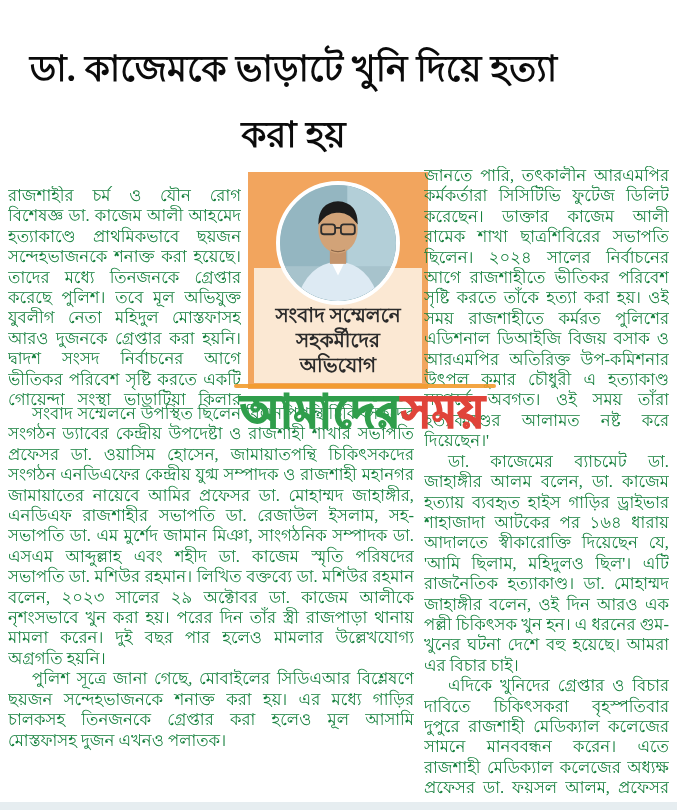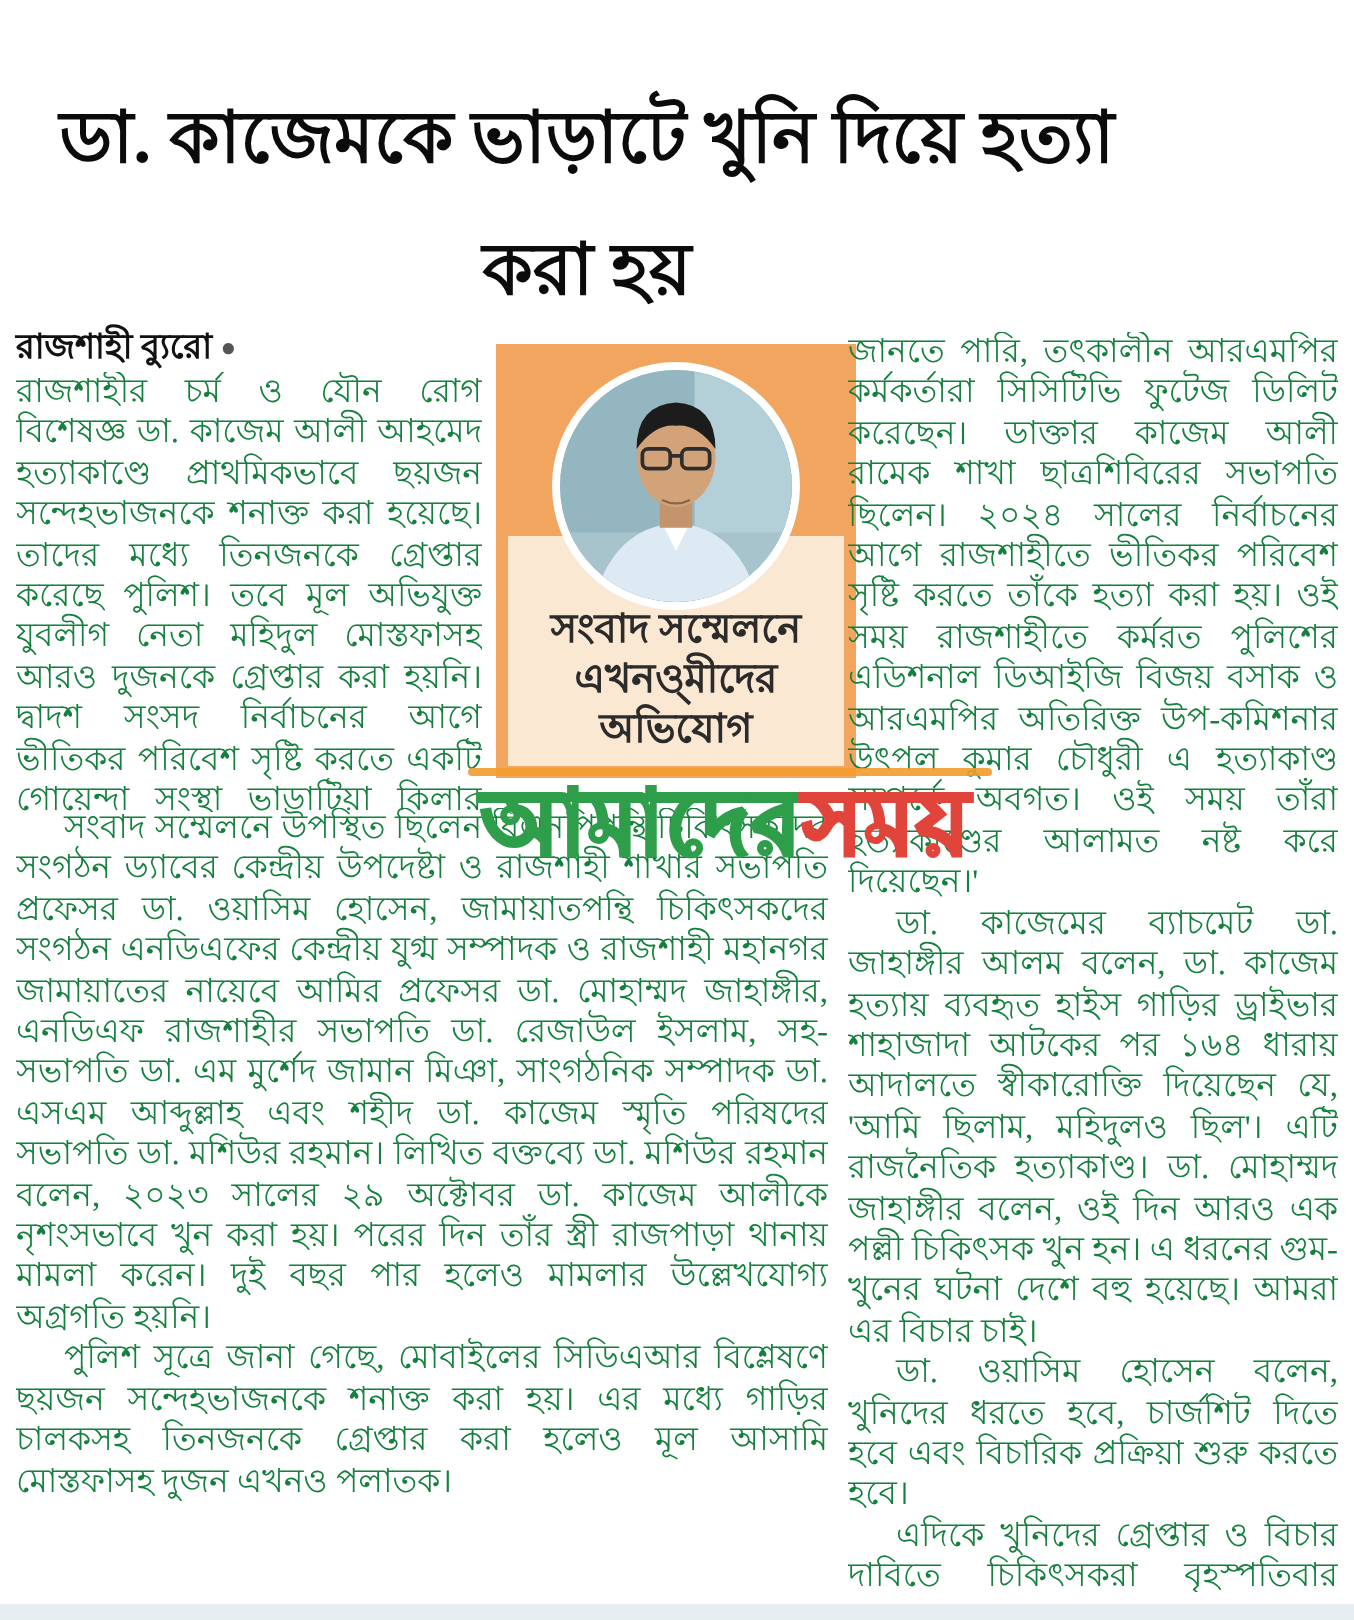--- a/index.html
+++ b/index.html
@@ -77,24 +77,20 @@
     background:var(--bottom-strip,#E6EDF0);
   }
 </style>
 </head>
 <body>
 
 <div class="page">
 
   <h1 class="headline">ডা. কাজেমকে ভাড়াটে খুনি দিয়ে হত্যা করা হয়</h1>
 
-  <div class="byline">
-    <span>রাজশাহী ব্যুরো</span>
-    <span class="dot">●</span>
-  </div>
 
   <div class="bodycol col-left">
     <p>রাজশাহীর চর্ম ও যৌন রোগ বিশেষজ্ঞ ডা. কাজেম আলী আহমেদ হত্যাকাণ্ডে প্রাথমিকভাবে ছয়জন সন্দেহভাজনকে শনাক্ত করা হয়েছে। তাদের মধ্যে তিনজনকে গ্রেপ্তার করেছে পুলিশ। তবে মূল অভিযুক্ত যুবলীগ নেতা মহিদুল মোস্তফাসহ আরও দুজনকে গ্রেপ্তার করা হয়নি। দ্বাদশ সংসদ নির্বাচনের আগে ভীতিকর পরিবেশ সৃষ্টি করতে একটি গোয়েন্দা সংস্থা ভাড়াটিয়া কিলার দিয়ে তাঁকে হত্যা করে বলেও অভিযোগ তুলেছেন নিহত ডা. কাজেমের সহকর্মীরা। গতকাল বৃহস্পতিবার বেলা</p>
   </div>
 
   <div class="photo-box">
     <div class="inner"></div>
     <div class="portrait">
       <svg viewBox="0 0 100 100">
         <defs>
@@ -111,27 +107,26 @@
           <rect x="43" y="52" width="14" height="16" fill="#c4946c"></rect>
           <ellipse cx="50" cy="38" rx="17" ry="21" fill="#d2a378"></ellipse>
           <path d="M33 34 Q33 15 50 14 Q67 15 67 34 Q59 23 50 24 Q41 23 33 34 Z" fill="#1c1c1c"></path>
           <rect x="35.5" y="34" width="12" height="8.5" rx="2.5" fill="none" stroke="#2e2e2e" stroke-width="1.6"></rect>
           <rect x="52.5" y="34" width="12" height="8.5" rx="2.5" fill="none" stroke="#2e2e2e" stroke-width="1.6"></rect>
           <line x1="47.5" y1="37" x2="52.5" y2="37" stroke="#2e2e2e" stroke-width="1.6"></line>
           <path d="M44 56 Q50 59 56 56" stroke="#8a6547" stroke-width="1" fill="none"></path>
         </g>
       </svg>
     </div>
-    <div class="photo-caption">সংবাদ সম্মেলনে এখনও্মীদের অভিযোগ</div>
+    <div class="photo-caption">সংবাদ সম্মেলনে সহকর্মীদের অভিযোগ</div>
   </div>
 
   <div class="bodycol col-right">
     <p>জানতে পারি, তৎকালীন আরএমপির কর্মকর্তারা সিসিটিভি ফুটেজ ডিলিট করেছেন। ডাক্তার কাজেম আলী রামেক শাখা ছাত্রশিবিরের সভাপতি ছিলেন। ২০২৪ সালের নির্বাচনের আগে রাজশাহীতে ভীতিকর পরিবেশ সৃষ্টি করতে তাঁকে হত্যা করা হয়। ওই সময় রাজশাহীতে কর্মরত পুলিশের এডিশনাল ডিআইজি বিজয় বসাক ও আরএমপির অতিরিক্ত উপ-কমিশনার উৎপল কুমার চৌধুরী এ হত্যাকাণ্ড সম্পর্কে অবগত। ওই সময় তাঁরা হত্যাকাণ্ডের আলামত নষ্ট করে দিয়েছেন।'</p>
     <p class="indent">ডা. কাজেমের ব্যাচমেট ডা. জাহাঙ্গীর আলম বলেন, ডা. কাজেম হত্যায় ব্যবহৃত হাইস গাড়ির ড্রাইভার শাহাজাদা আটকের পর ১৬৪ ধারায় আদালতে স্বীকারোক্তি দিয়েছেন যে, 'আমি ছিলাম, মহিদুলও ছিল'। এটি রাজনৈতিক হত্যাকাণ্ড। ডা. মোহাম্মদ জাহাঙ্গীর বলেন, ওই দিন আরও এক পল্লী চিকিৎসক খুন হন। এ ধরনের গুম-খুনের ঘটনা দেশে বহু হয়েছে। আমরা এর বিচার চাই।</p>
-    <p class="indent">ডা. ওয়াসিম হোসেন বলেন, খুনিদের ধরতে হবে, চার্জশিট দিতে হবে এবং বিচারিক প্রক্রিয়া শুরু করতে হবে।</p>
     <p class="indent">এদিকে খুনিদের গ্রেপ্তার ও বিচার দাবিতে চিকিৎসকরা বৃহস্পতিবার দুপুরে রাজশাহী মেডিক্যাল কলেজের সামনে মানববন্ধন করেন। এতে রাজশাহী মেডিক্যাল কলেজের অধ্যক্ষ প্রফেসর ডা. ফয়সল আলম, প্রফেসর ডা. মোহাম্মদ জাহাঙ্গীর, প্রফেসর ডা. রেজাউল ইসলাম, প্রফেসর ডা. হাসানুজ্জামান হাসু, ডা. মুর্শেদ জামান মিঞা, ডা. মশিউর রহমানসহ বহু চিকিৎসক ও শিক্ষার্থী অংশ নেন। এ সময় চিকিৎসক নেতারা বলেন, 'ডা. কাজেম আলীর হত্যার বিচার না হওয়া পর্যন্ত আমরা চুপ থাকব না।'</p>
 
   </div>
 
   <div class="bodycol col-wide">
     <p class="indent">সংবাদ সম্মেলনে উপস্থিত ছিলেন বিএনপিপন্থি চিকিৎসকদের সংগঠন ড্যাবের কেন্দ্রীয় উপদেষ্টা ও রাজশাহী শাখার সভাপতি প্রফেসর ডা. ওয়াসিম হোসেন, জামায়াতপন্থি চিকিৎসকদের সংগঠন এনডিএফের কেন্দ্রীয় যুগ্ম সম্পাদক ও রাজশাহী মহানগর জামায়াতের নায়েবে আমির প্রফেসর ডা. মোহাম্মদ জাহাঙ্গীর, এনডিএফ রাজশাহীর সভাপতি ডা. রেজাউল ইসলাম, সহ-সভাপতি ডা. এম মুর্শেদ জামান মিঞা, সাংগঠনিক সম্পাদক ডা. এসএম আব্দুল্লাহ এবং শহীদ ডা. কাজেম স্মৃতি পরিষদের সভাপতি ডা. মশিউর রহমান। লিখিত বক্তব্যে ডা. মশিউর রহমান বলেন, ২০২৩ সালের ২৯ অক্টোবর ডা. কাজেম আলীকে নৃশংসভাবে খুন করা হয়। পরের দিন তাঁর স্ত্রী রাজপাড়া থানায় মামলা করেন। দুই বছর পার হলেও মামলার উল্লেখযোগ্য অগ্রগতি হয়নি।</p>
     <p class="indent">পুলিশ সূত্রে জানা গেছে, মোবাইলের সিডিএআর বিশ্লেষণে ছয়জন সন্দেহভাজনকে শনাক্ত করা হয়। এর মধ্যে গাড়ির চালকসহ তিনজনকে গ্রেপ্তার করা হলেও মূল আসামি মোস্তফাসহ দুজন এখনও পলাতক।</p>
 
   </div>
 

